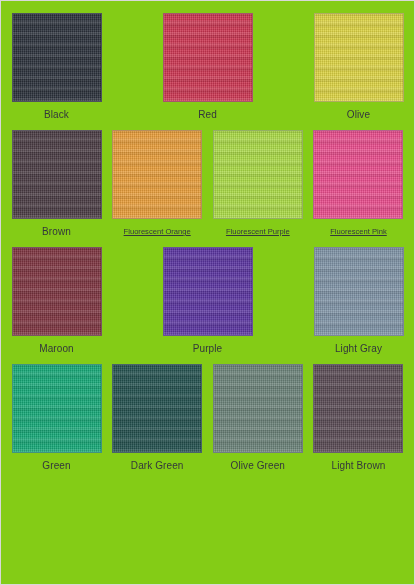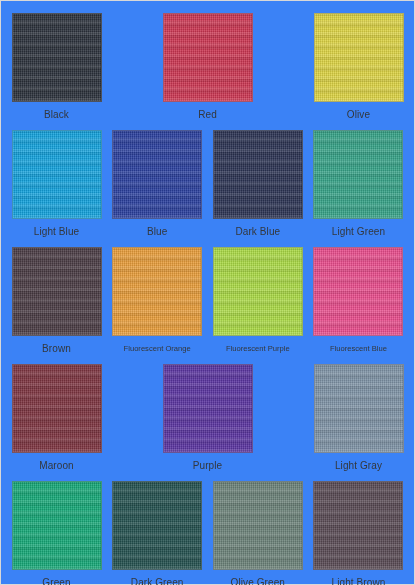--- a/index.html
+++ b/index.html
@@ -12,21 +12,21 @@
     height: 585px;
     background: #ffffff;
     font-family: "Liberation Sans", sans-serif;
     overflow: hidden;
   }
 
   #swatch-chart {
     box-sizing: border-box;
     width: 415px;
     height: 585px;
-    background: #3b82f6;
+    background: #84cc16;
     border: 1px solid #d8d8d8;
     padding: 12px 10px 6px 10px;
     display: flex;
     flex-direction: column;
     justify-content: flex-start;
   }
 
   .swatch-row {
     display: flex;
     flex-direction: row;
@@ -96,20 +96,21 @@
     font-size: 10px;
     line-height: 12px;
     color: #33373c;
     text-align: center;
     white-space: nowrap;
     letter-spacing: 0.1px;
   }
   .swatch-label.small {
     font-size: 7.6px;
     letter-spacing: 0;
+    text-decoration: underline;
   }
 </style>
 </head>
 <body style="background: rgb(255, 255, 255);">
 
 <div id="swatch-chart">
     <div class="swatch-row">
       <div class="swatch-cell">
         <div class="swatch-chip" style="background-color: rgb(43, 49, 59);"></div>
         <div class="swatch-label">Black</div>
@@ -118,52 +119,34 @@
         <div class="swatch-chip" style="background-color: rgb(204, 54, 82);"></div>
         <div class="swatch-label">Red</div>
       </div>
       <div class="swatch-cell">
         <div class="swatch-chip" style="background-color: rgb(221, 211, 67);"></div>
         <div class="swatch-label">Olive</div>
       </div>
     </div>
     <div class="swatch-row">
       <div class="swatch-cell">
-        <div class="swatch-chip" style="background-color: rgb(18, 162, 221);"></div>
-        <div class="swatch-label">Light Blue</div>
-      </div>
-      <div class="swatch-cell">
-        <div class="swatch-chip" style="background-color: rgb(42, 63, 158);"></div>
-        <div class="swatch-label">Blue</div>
-      </div>
-      <div class="swatch-cell">
-        <div class="swatch-chip" style="background-color: rgb(43, 51, 83);"></div>
-        <div class="swatch-label">Dark Blue</div>
-      </div>
-      <div class="swatch-cell">
-        <div class="swatch-chip" style="background-color: rgb(53, 162, 135);"></div>
-        <div class="swatch-label">Light Green</div>
-      </div>
-    </div>
-    <div class="swatch-row">
-      <div class="swatch-cell">
         <div class="swatch-chip" style="background-color: rgb(74, 60, 68);"></div>
         <div class="swatch-label">Brown</div>
       </div>
       <div class="swatch-cell">
         <div class="swatch-chip" style="background-color: rgb(232, 157, 58);"></div>
         <div class="swatch-label small">Fluorescent Orange</div>
       </div>
       <div class="swatch-cell">
         <div class="swatch-chip" style="background-color: rgb(170, 218, 69);"></div>
         <div class="swatch-label small">Fluorescent Purple</div>
       </div>
       <div class="swatch-cell">
         <div class="swatch-chip" style="background-color: rgb(233, 76, 140);"></div>
-        <div class="swatch-label small">Fluorescent Blue</div>
+        <div class="swatch-label small">Fluorescent Pink</div>
       </div>
     </div>
     <div class="swatch-row">
       <div class="swatch-cell">
         <div class="swatch-chip" style="background-color: rgb(125, 52, 64);"></div>
         <div class="swatch-label">Maroon</div>
       </div>
       <div class="swatch-cell">
         <div class="swatch-chip" style="background-color: rgb(90, 52, 160);"></div>
         <div class="swatch-label">Purple</div>

